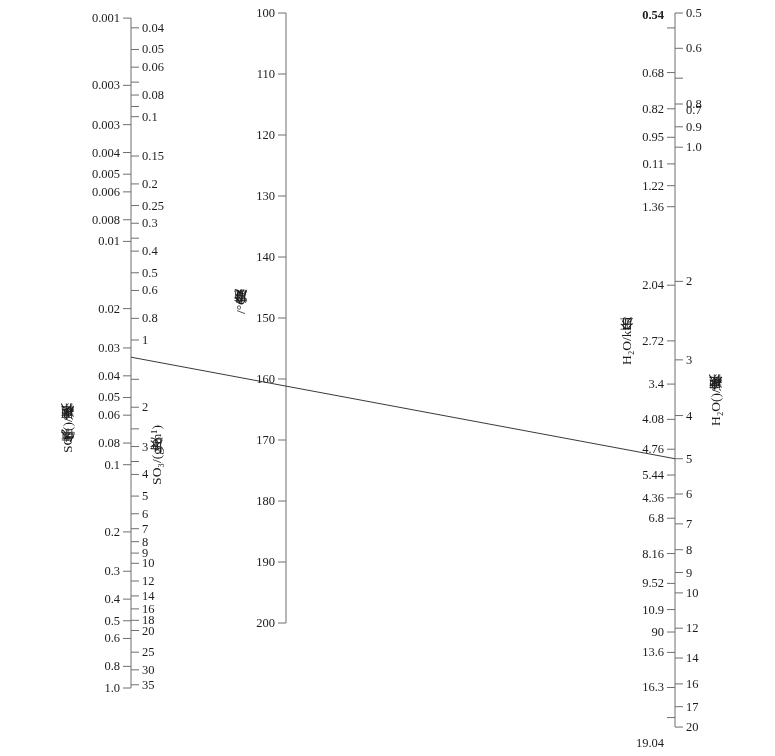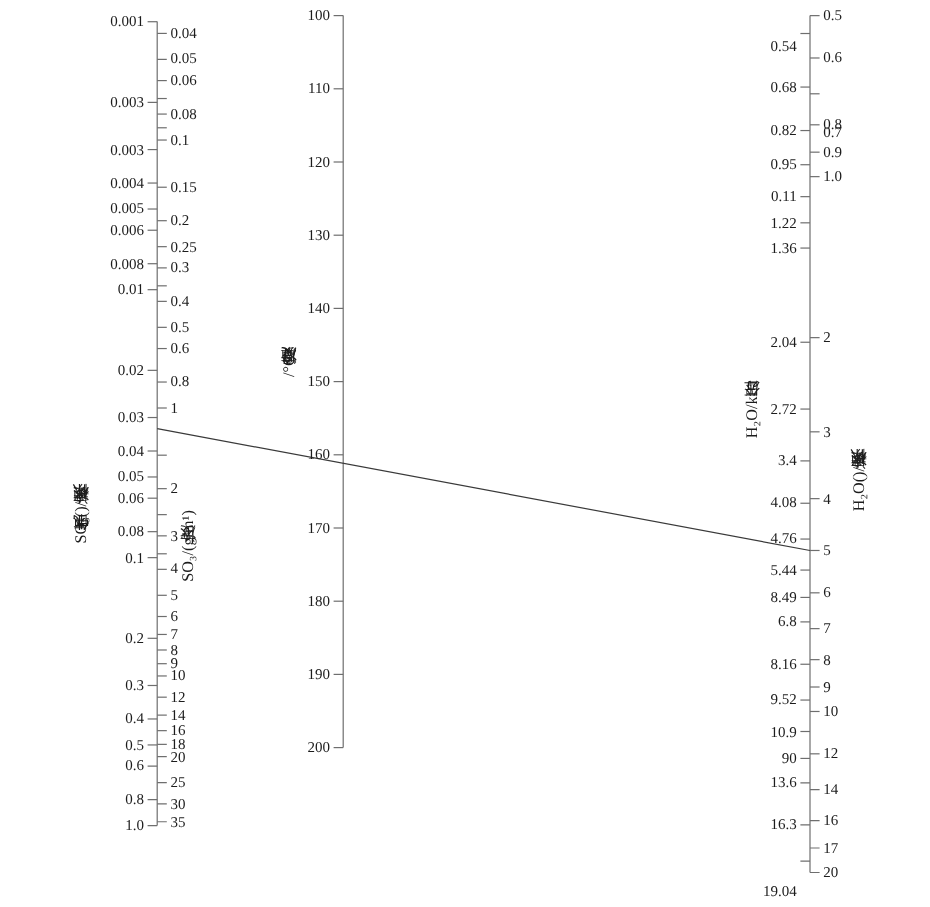--- a/index.html
+++ b/index.html
@@ -212,34 +212,34 @@
     <div class="tick-label" style="top: 74px; right: 500px;">110</div>
     <div class="tick-label" style="top: 135px; right: 500px; text-align: right;">120</div>
     <div class="tick-label" style="top: 196px; right: 500px;">130</div>
     <div class="tick-label" style="top: 257px; right: 500px;">140</div>
     <div class="tick-label" style="top: 318px; right: 500px;">150</div>
     <div class="tick-label" style="top: 379px; right: 500px;">160</div>
     <div class="tick-label" style="top: 440px; right: 500px;">170</div>
     <div class="tick-label" style="top: 501px; right: 500px;">180</div>
     <div class="tick-label" style="top: 562px; right: 500px;">190</div>
     <div class="tick-label" style="top: 623px; right: 500px;">200</div>
-    <div class="tick-label" style="top: 39px; right: 111px;">0.54</div>
+    <div class="tick-label" style="top: 15px; right: 111px; font-weight: bold;">0.54</div>
     <div class="tick-label" style="top: 72.5492px; right: 111px;">0.68</div>
     <div class="tick-label" style="top: 108.787px; right: 111px;">0.82</div>
     <div class="tick-label" style="top: 137.271px; right: 111px;">0.95</div>
     <div class="tick-label" style="top: 163.881px; right: 111px;">0.11</div>
     <div class="tick-label" style="top: 185.691px; right: 111px;">1.22</div>
     <div class="tick-label" style="top: 206.718px; right: 111px;">1.36</div>
     <div class="tick-label" style="top: 285.202px; right: 111px;">2.04</div>
     <div class="tick-label" style="top: 340.887px; right: 111px;">2.72</div>
     <div class="tick-label" style="top: 384.08px; right: 111px;">3.4</div>
     <div class="tick-label" style="top: 419.371px; right: 111px;">4.08</div>
     <div class="tick-label" style="top: 449.209px; right: 111px;">4.76</div>
     <div class="tick-label" style="top: 475.056px; right: 111px;">5.44</div>
-    <div class="tick-label" style="top: 497.855px; right: 111px;">8.49</div>
+    <div class="tick-label" style="top: 497.855px; right: 111px;">4.36</div>
     <div class="tick-label" style="top: 518.249px; right: 111px;">6.8</div>
     <div class="tick-label" style="top: 553.54px; right: 111px;">8.16</div>
     <div class="tick-label" style="top: 583.378px; right: 111px;">9.52</div>
     <div class="tick-label" style="top: 609.581px; right: 111px;">10.9</div>
     <div class="tick-label" style="top: 632.024px; right: 111px;">90</div>
     <div class="tick-label" style="top: 652.418px; right: 111px;">13.6</div>
     <div class="tick-label" style="top: 687.472px; right: 111px;">16.3</div>
     <div class="tick-label" style="top: 743px; right: 111px;">19.04</div>
     <div class="tick-label" style="top: 13.0309px; left: 686px;">0.5</div>
     <div class="tick-label" style="top: 48.322px; left: 686px;">0.6</div>

